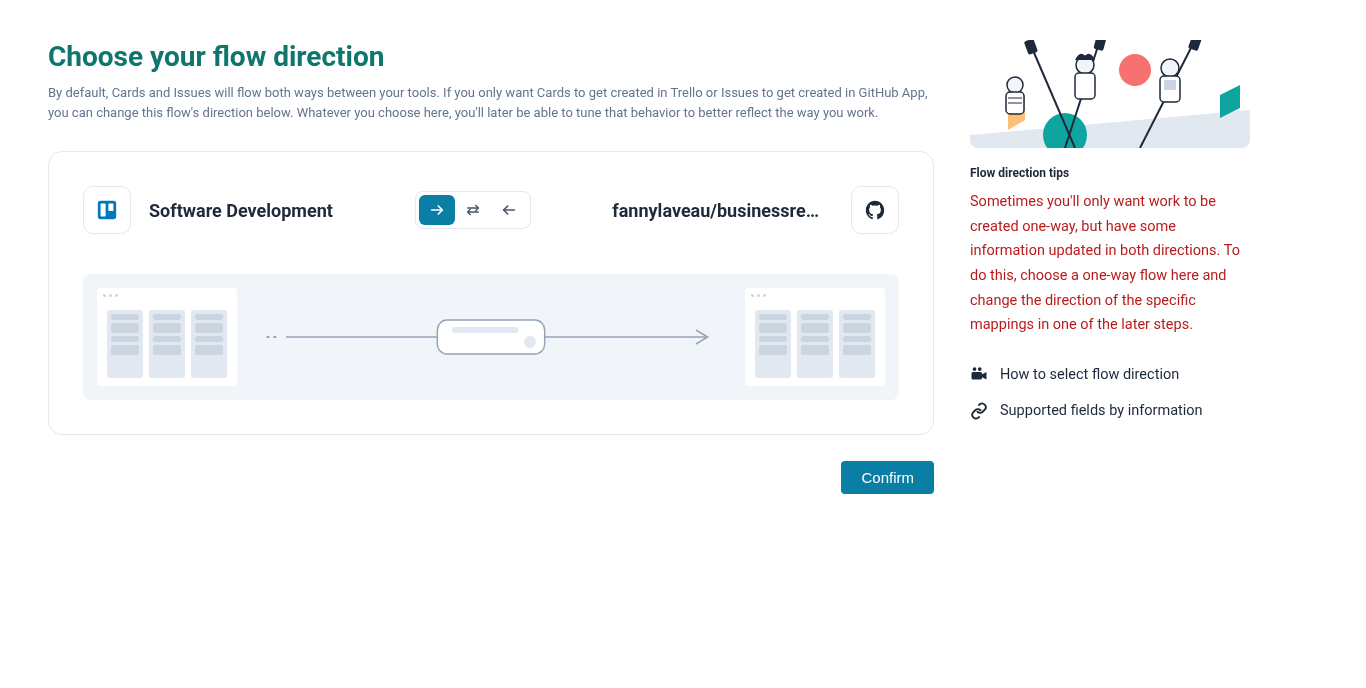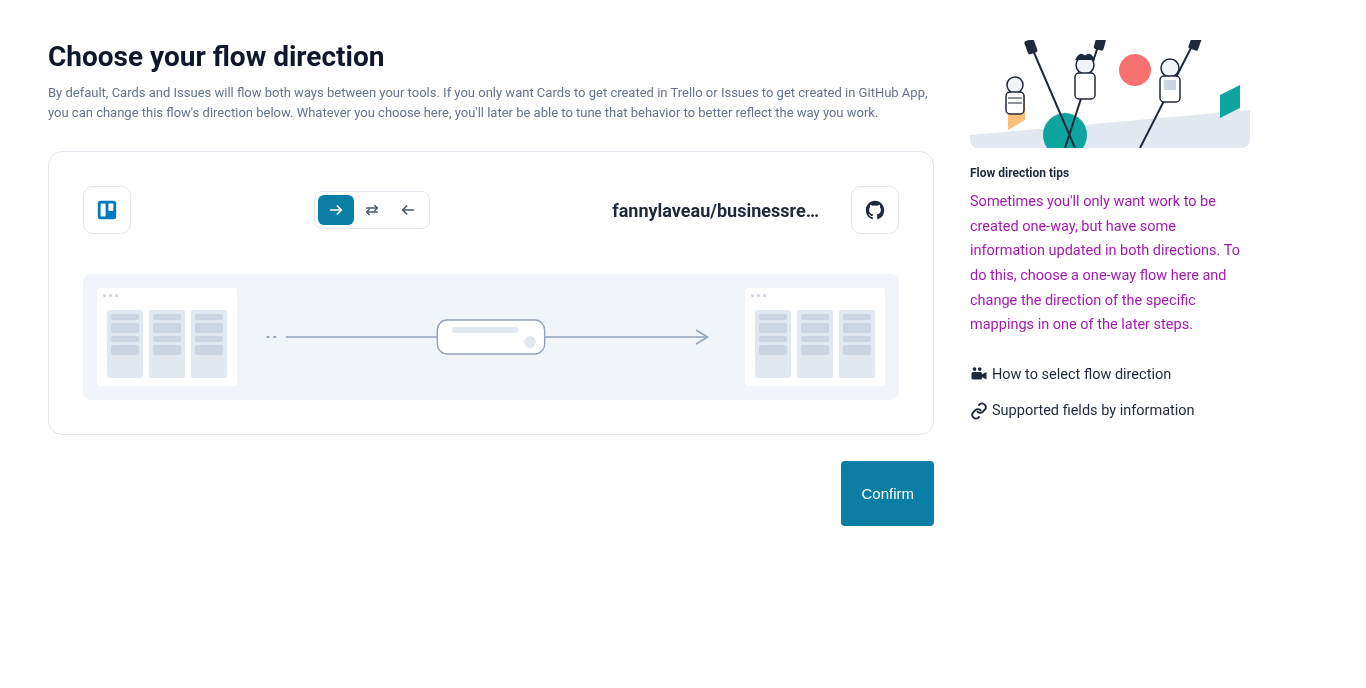--- a/index.html
+++ b/index.html
@@ -24,21 +24,21 @@
       flex: 1;
       max-width: 886px;
     }
     .side-col {
       width: 280px;
       flex-shrink: 0;
     }
     .heading {
       font-size: 28px;
       font-weight: 700;
-      color: #0f172a;
+      color: #0f766e;
       margin-bottom: 10px;
     }
     .subtext {
       font-size: 13px;
       line-height: 1.55;
       color: #64748b;
       margin-bottom: 28px;
     }
     .card {
       border: 1px solid #e2e8f0;
@@ -169,21 +169,21 @@
     .confirm-row {
       display: flex;
       justify-content: flex-end;
       margin-top: 26px;
     }
     .confirm-btn {
       background: #0a7ea4;
       color: #fff;
       border: none;
       border-radius: 4px;
-      padding: 24px 20px;
+      padding: 8px 20px;
       font-size: 15px;
       font-weight: 500;
       cursor: pointer;
     }
     .illustration {
       width: 280px;
       height: 108px;
       border-radius: 8px;
       margin-bottom: 18px;
       position: relative;
@@ -192,33 +192,33 @@
     }
     .side-heading {
       font-size: 12px;
       font-weight: 700;
       color: #1e293b;
       margin-bottom: 10px;
     }
     .side-text {
       font-size: 14.5px;
       line-height: 1.7;
-      color: #a21caf;
+      color: #b91c1c;
       margin-bottom: 28px;
     }
     .resource-list {
       display: flex;
       flex-direction: column;
       gap: 18px;
       margin-top: 18px;
     }
     .resource-item {
       display: flex;
       align-items: center;
-      gap: 4px;
+      gap: 12px;
       color: #1e293b;
       font-size: 14.5px;
       cursor: pointer;
     }
     .resource-icon {
       width: 18px;
       height: 18px;
       flex-shrink: 0;
     }
   </style>
@@ -233,20 +233,21 @@
     <div class="card">
       <div class="flow-header">
         <div class="endpoint">
           <div class="icon-box">
             <svg width="22" height="22" viewBox="0 0 24 24" fill="none">
               <rect x="2" y="2" width="20" height="20" rx="3" fill="#0079BF"></rect>
               <rect x="5" y="5" width="5.5" height="14" rx="1" fill="#fff"></rect>
               <rect x="13.5" y="5" width="5.5" height="8" rx="1" fill="#fff"></rect>
             </svg>
           </div>
+          <div class="endpoint-label">Software Development</div>
         </div>
 
         <div class="direction-toggle">
           <div class="toggle-btn active">
             <svg width="16" height="16" viewBox="0 0 24 24" fill="none" stroke="currentColor" stroke-width="2.5" stroke-linecap="round" stroke-linejoin="round">
               <line x1="4" y1="12" x2="20" y2="12"></line>
               <polyline points="14 6 20 12 14 18"></polyline>
             </svg>
           </div>
           <div class="toggle-btn">

